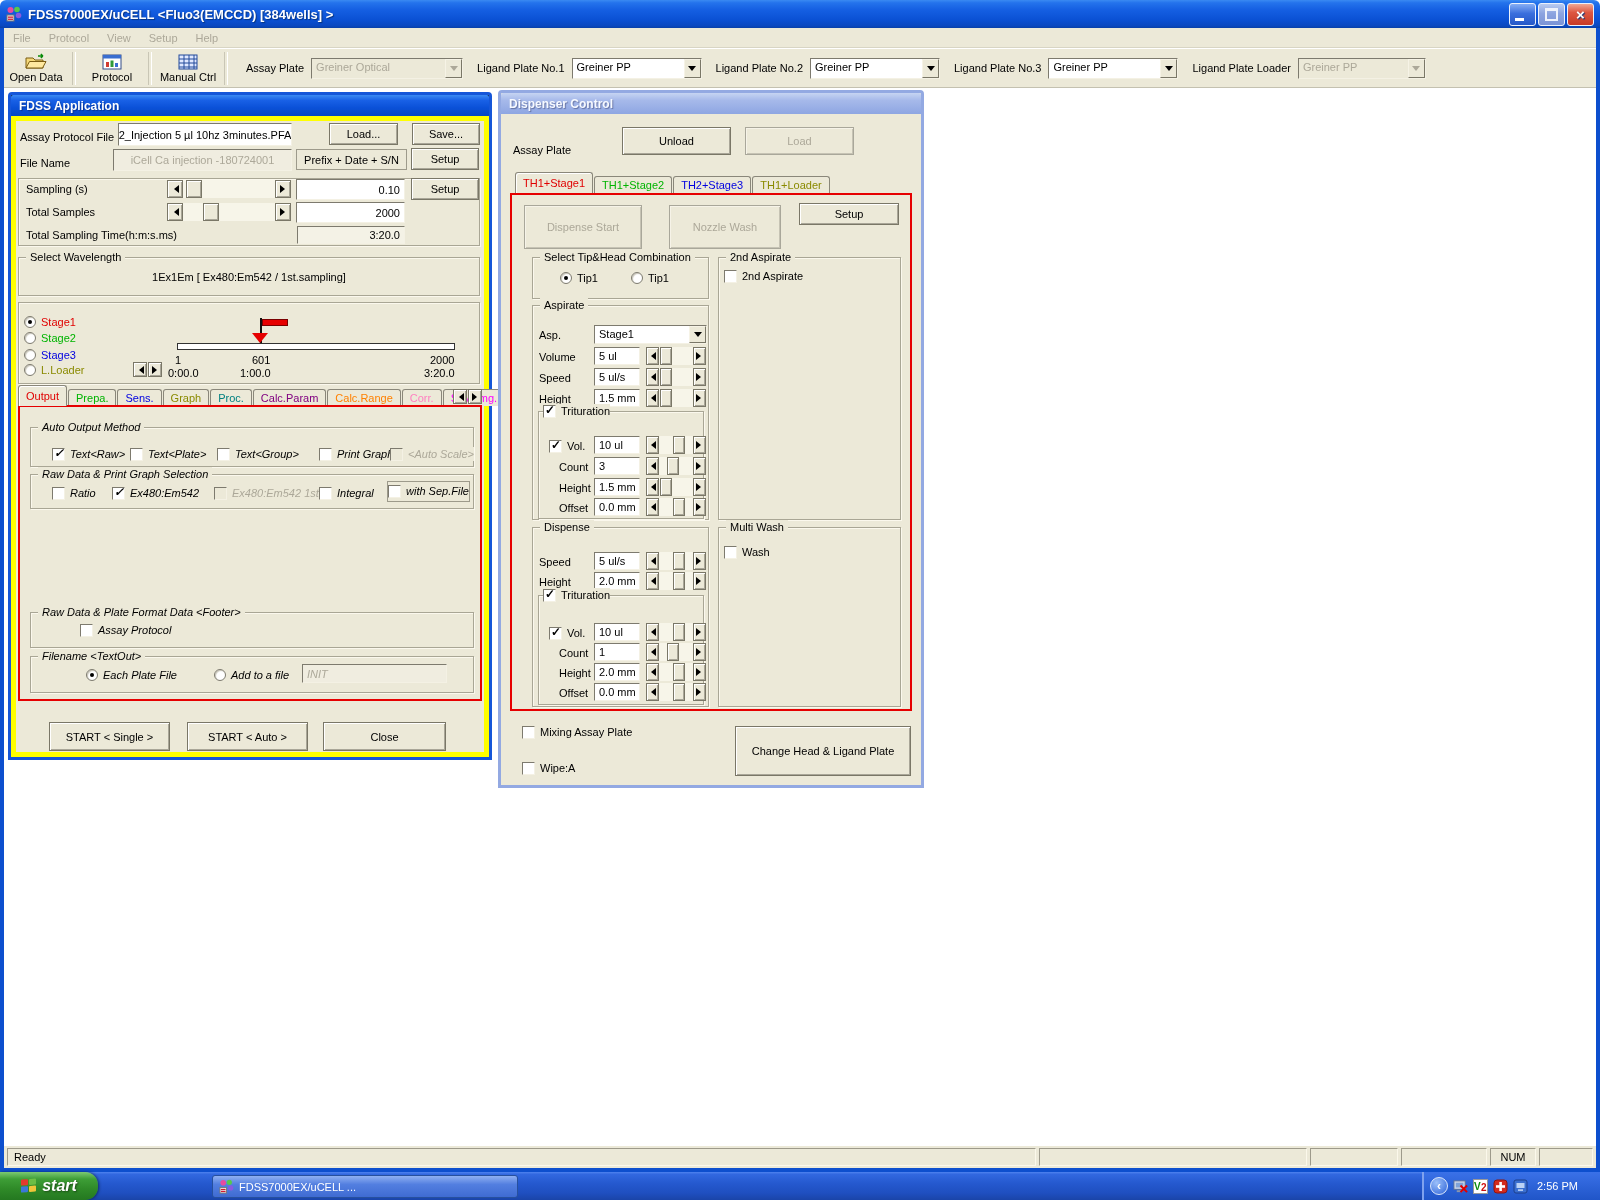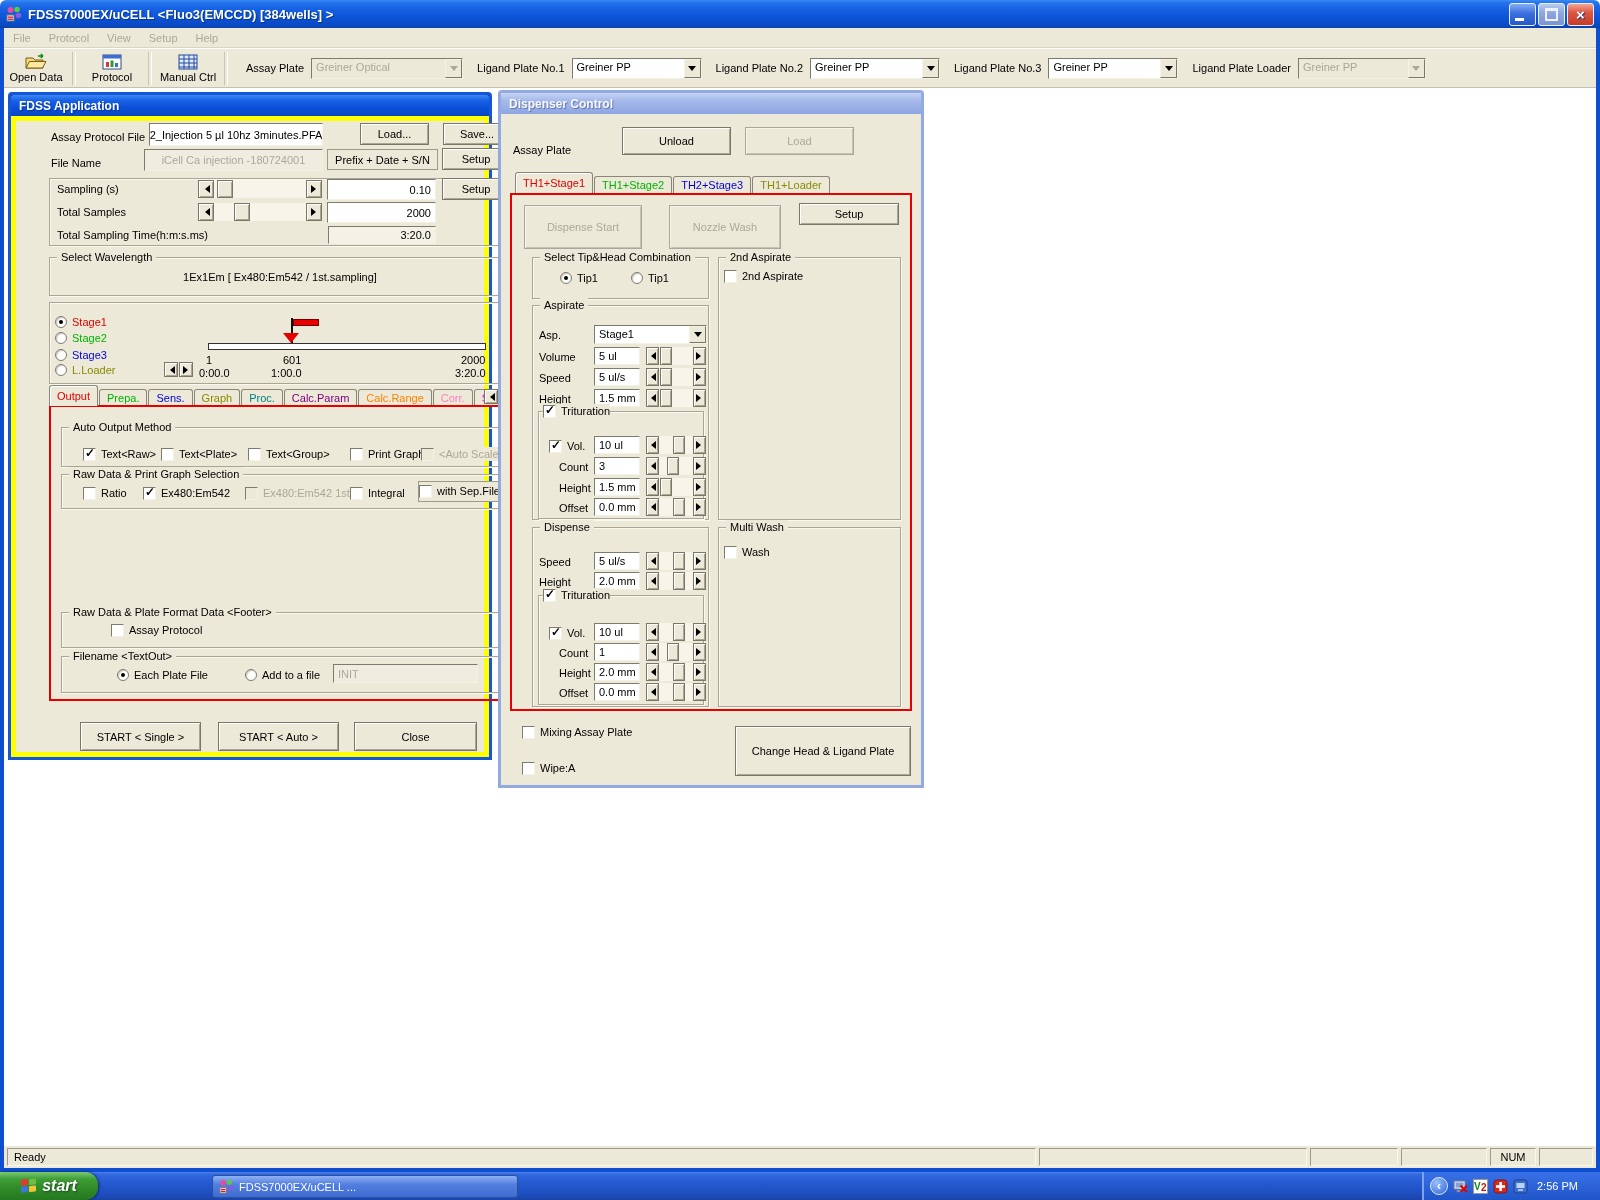--- a/index.html
+++ b/index.html
@@ -86,21 +86,21 @@
   .tab.active{height:21px;padding-top:4px;box-shadow:inset 1px 1px 0 #fff;position:relative;z-index:2;}
   .redpanel{position:absolute;border:2px solid #e60000;box-sizing:border-box;}
 
   
   .mdi{position:absolute;border-radius:4px 4px 0 0;box-sizing:border-box;}
   .mdi .titlebar{height:21px;display:flex;align-items:center;padding:0 8px;color:#fff;
     font-weight:bold;font-size:12px;border-radius:2px 2px 0 0;text-shadow:1px 1px 1px rgba(0,0,40,.35);}
   #fdss-win{left:8px;top:92px;width:484px;height:668px;border:3px solid #1556d8;background:#000000;}
   #fdss-win .titlebar{background:linear-gradient(180deg,#3a8af2 0%,#1961e6 25%,#0b51d8 60%,#0747c2 100%);}
   #fdss-body{position:absolute;left:0;top:21px;right:0;bottom:0;border:5px solid #ffff00;background:#ece9d8;box-sizing:border-box;}
-  #fdss-content{position:absolute;left:0;top:0;right:0;bottom:0;margin-left:31px;}
+  #fdss-content{position:absolute;left:0;top:0;right:0;bottom:0;}
   #disp-win{left:498px;top:90px;width:426px;height:698px;border:3px solid #93a9e2;background:#ece9d8;}
   #disp-win .titlebar{background:linear-gradient(180deg,#c6d4f2 0%,#a6b9ea 35%,#8ea6e2 100%);color:#f6f9ff;}
   #disp-body{position:absolute;left:0;top:21px;right:0;bottom:0;background:#ece9d8;}
 
   
   .flag-pole{position:absolute;width:2px;background:#111;}
   .flag-rect{position:absolute;background:#e60000;border:1px solid #7a0000;box-sizing:border-box;}
   .flag-tri{position:absolute;width:0;height:0;border-left:8px solid transparent;border-right:8px solid transparent;border-top:10px solid #e60000;}
   .track{position:absolute;background:#fff;border:1px solid #333;box-sizing:border-box;}
 
@@ -368,21 +368,21 @@
           <span class="tab" style="color: rgb(255, 128, 192);">Corr.</span>
           <span class="tab" style="color: rgb(255, 0, 255);">SaveImg.</span>
         </div>
         <div class="btn" style="left:437px;top:268px;width:14px;height:15px;">
               <i class="tri tri-l"></i>
             </div>
         <div class="btn" style="left:452px;top:268px;width:14px;height:15px;">
               <i class="tri tri-r"></i>
             </div>
 
-        <div class="redpanel" style="left:2px;top:284px;width:464px;height:296px;">
+        <div class="redpanel" style="left:2px;top:284px;width:464px;height:296px;font-style:italic;">
 
           <div class="grp" style="left:10px;top:20px;width:444px;height:40px;">
             <span class="legend">Auto Output Method</span>
           </div>
           <div class="cbitem" style="left:32px;top:40px;">
             <span class="cbx checked"></span>
             <span class="lbl">Text&lt;Raw&gt;</span>
           </div>
           <div class="cbitem" style="left:110px;top:40px;">
             <span class="cbx"></span>

